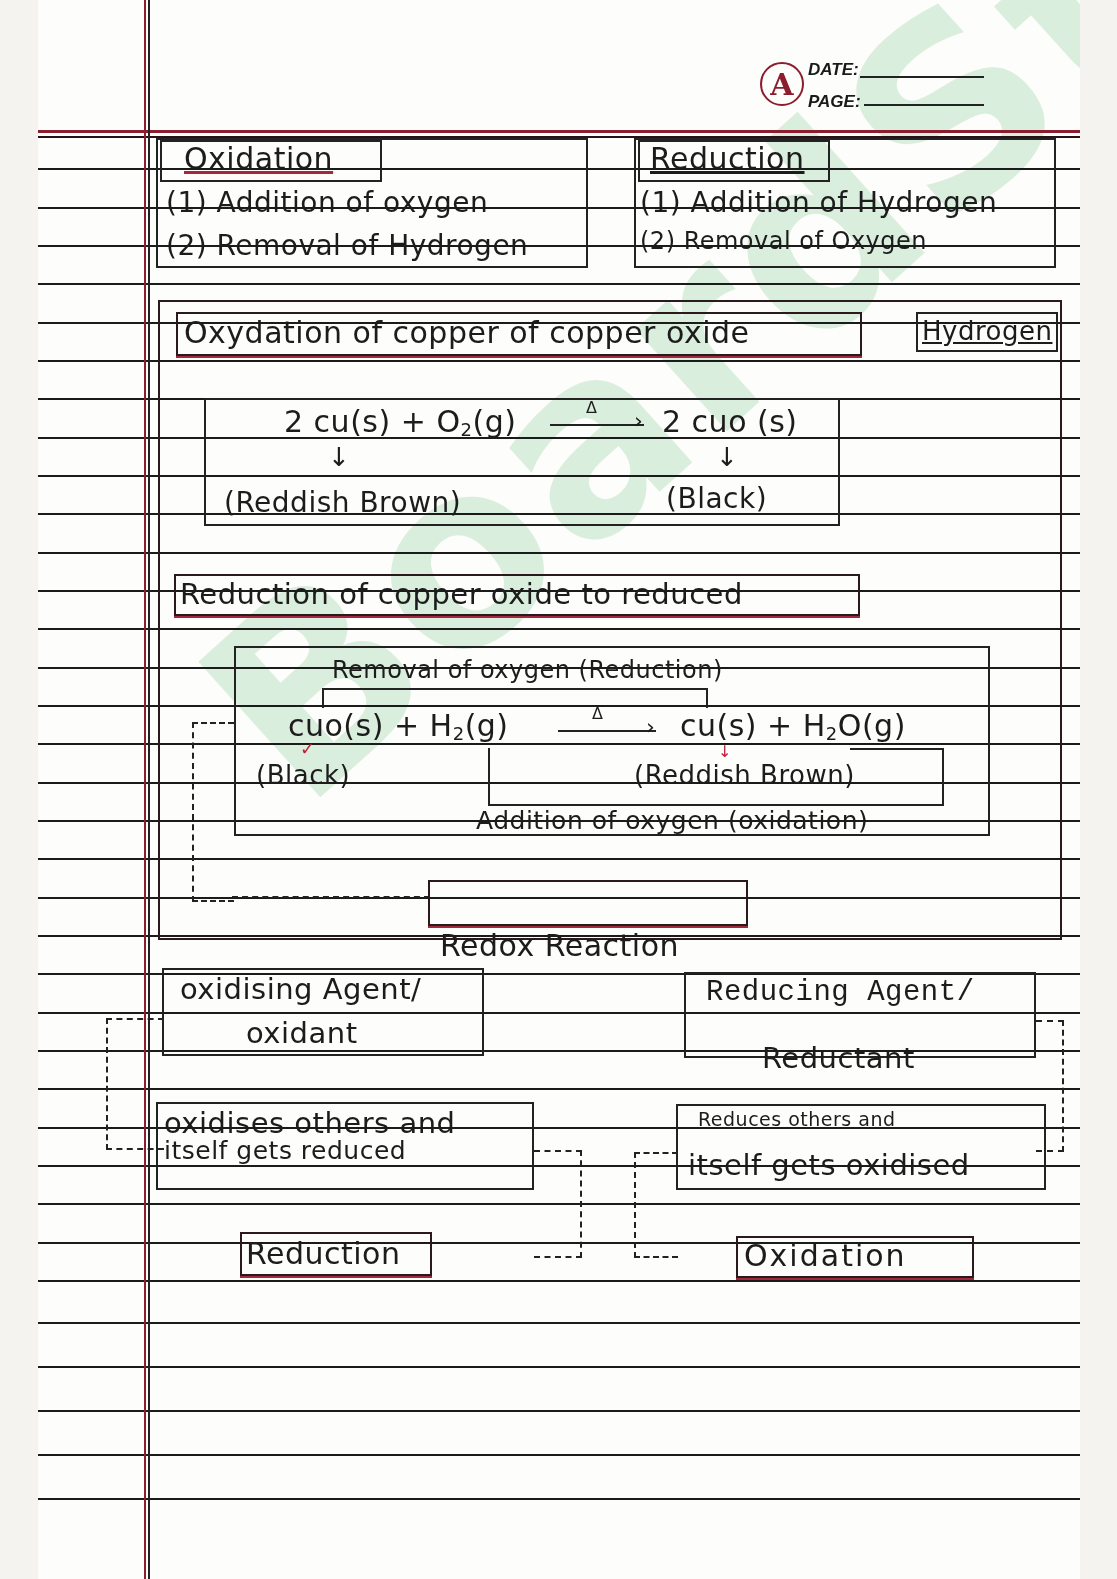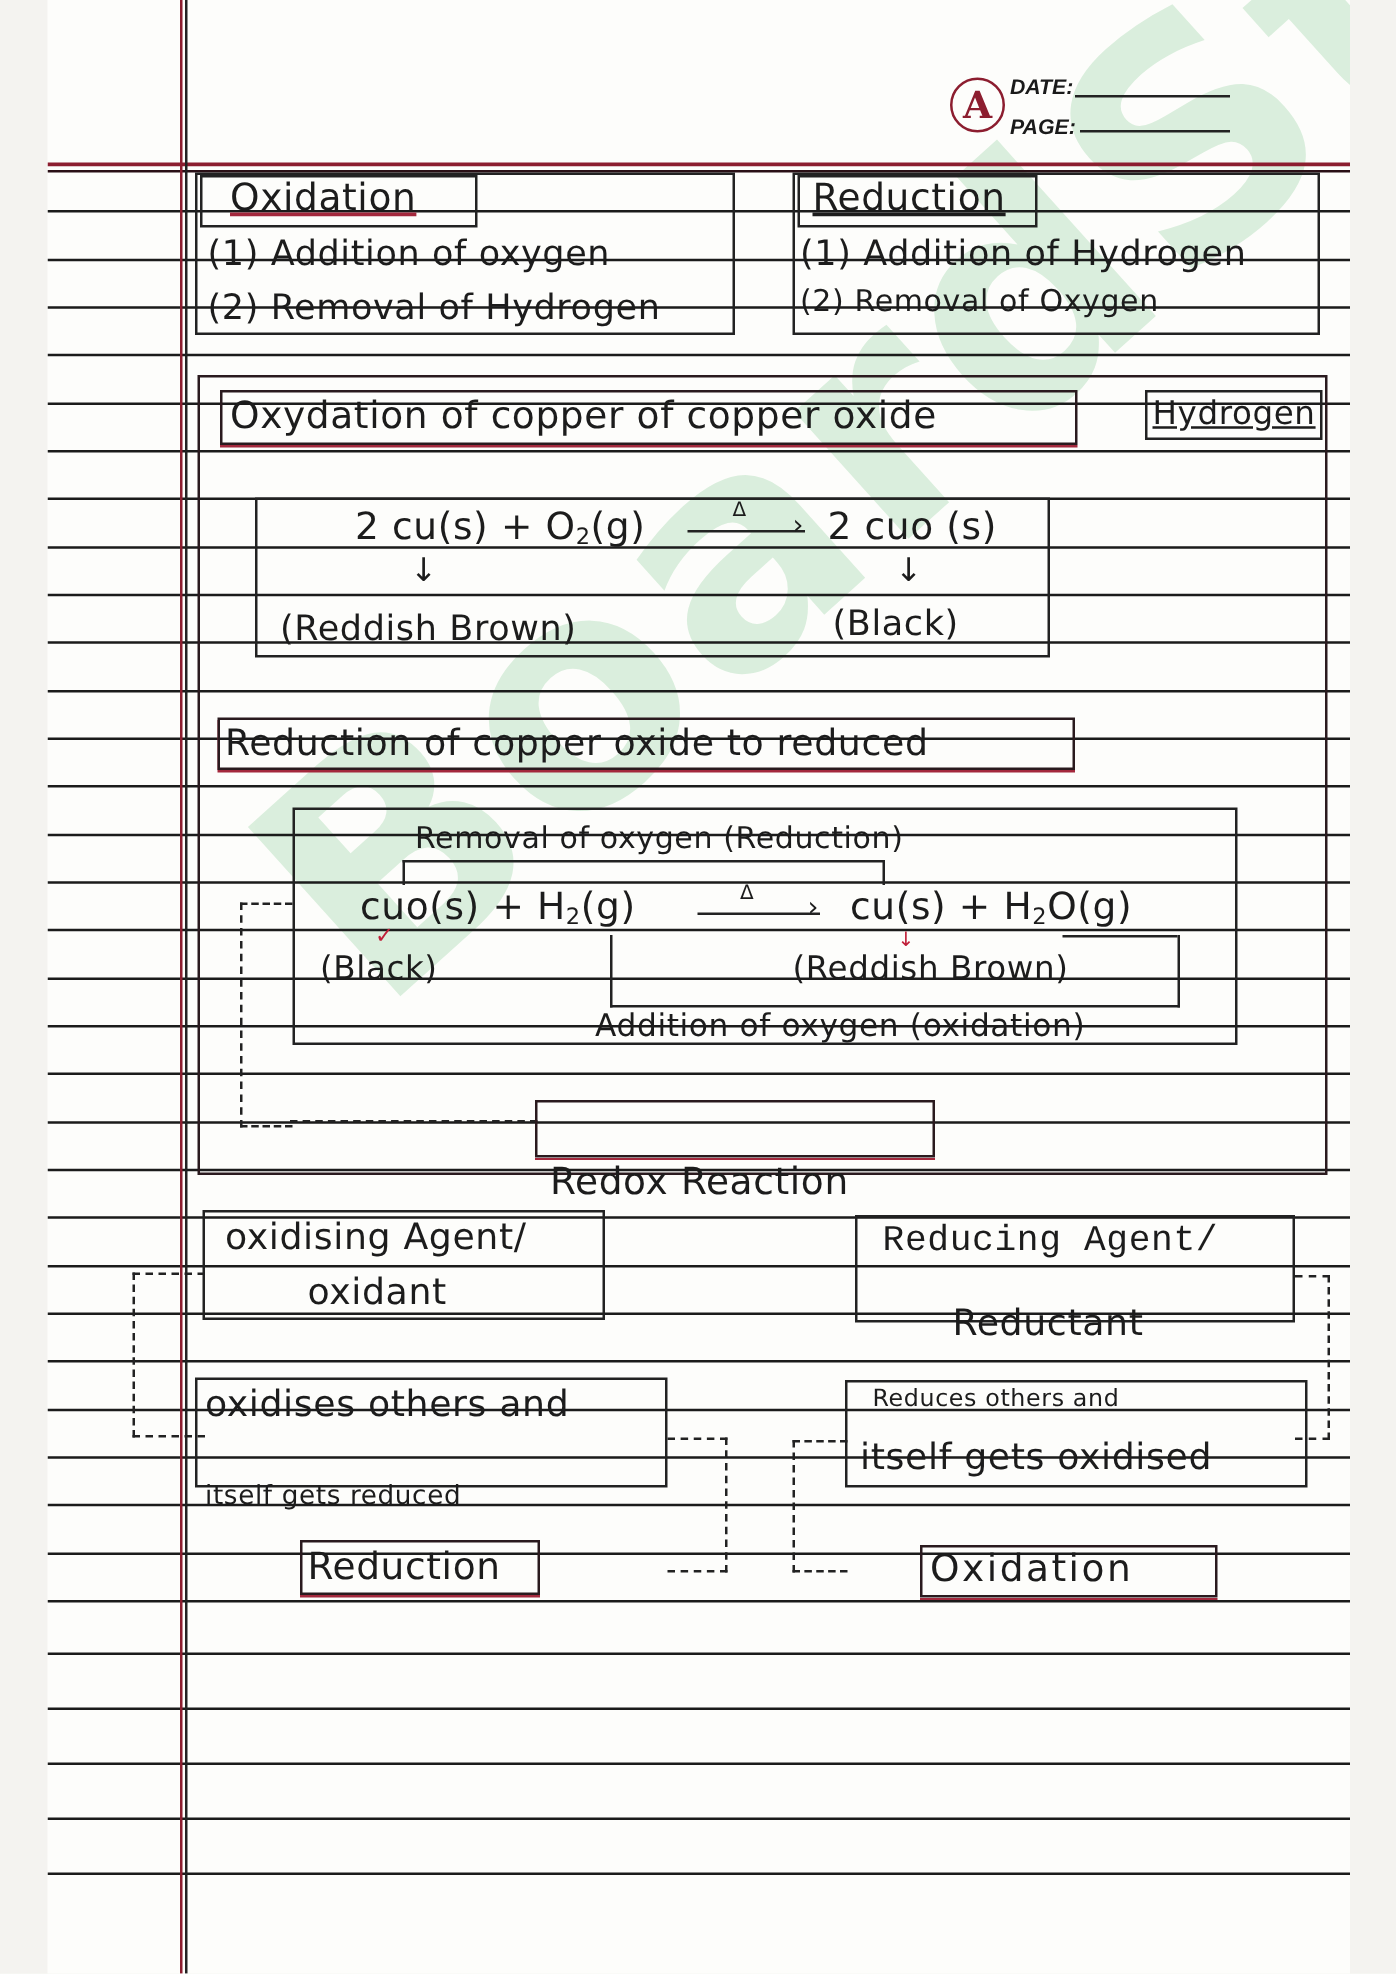--- a/index.html
+++ b/index.html
@@ -185,21 +185,21 @@
 
   <div>
     <div class="box" style="left:124px; top:968px; width:322px; height:88px;"></div>
     <div class="hw" style="left:142px; top:972px; font-size:29px;">oxidising Agent/</div>
     <div class="hw" style="left:208px; top:1016px; font-size:29px;">oxidant</div>
 
     <div class="dash" style="left:68px; top:1018px; width:56px; height:128px; border-left-width:2px; border-top-width:2px; border-bottom-width:2px;"></div>
 
     <div class="box" style="left:118px; top:1102px; width:378px; height:88px;"></div>
     <div class="hw" style="left:126px; top:1106px; font-size:29px;">oxidises others and</div>
-    <div class="hw" style="left:126px; top:1184px; font-size:21px;">itself gets reduced</div>
+    <div class="hw" style="left:126px; top:1136px; font-size:25px;">itself gets reduced</div>
 
     <div class="dash" style="left:496px; top:1150px; width:46px; height:104px; border-right-width:2px; border-top-width:2px; border-bottom-width:2px;"></div>
 
     <div class="box red" style="left:202px; top:1232px; width:192px; height:44px;"></div>
     <div class="hw" style="left:208px; top:1236px; font-size:30px;">Reduction</div>
   </div>
 
   <div>
     <div class="box" style="left:646px; top:972px; width:352px; height:86px;"></div>
     <div class="hw" style="left:668px; top:976px; font-size:29px;font-family:Liberation Mono, monospace;">Reducing Agent/</div>

